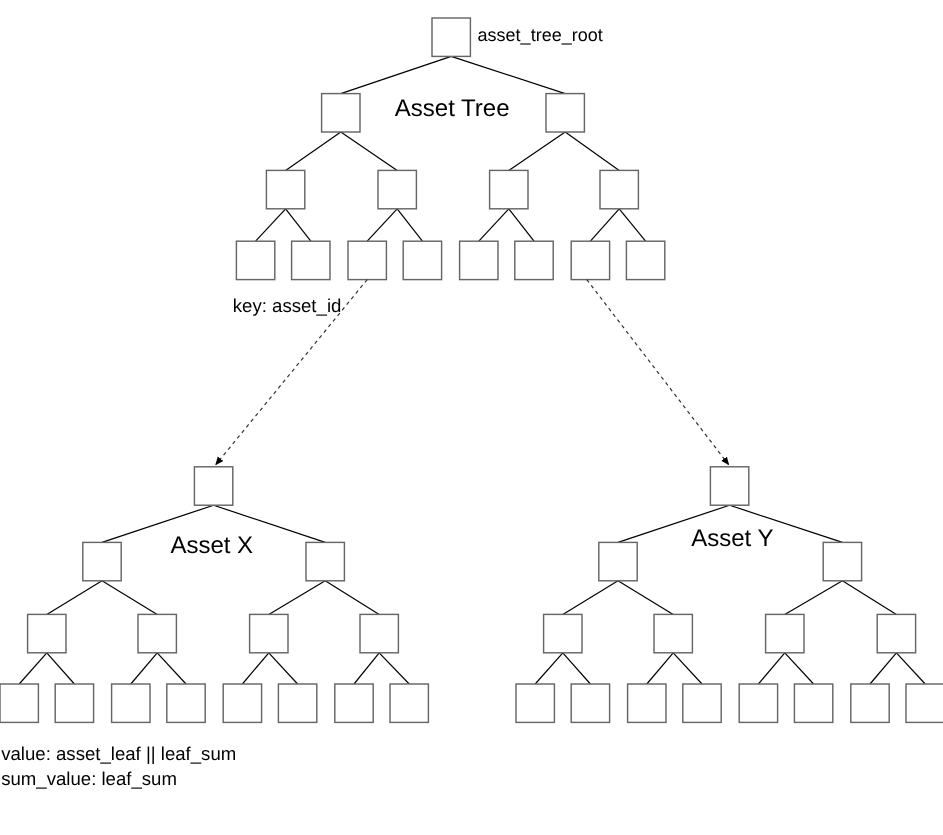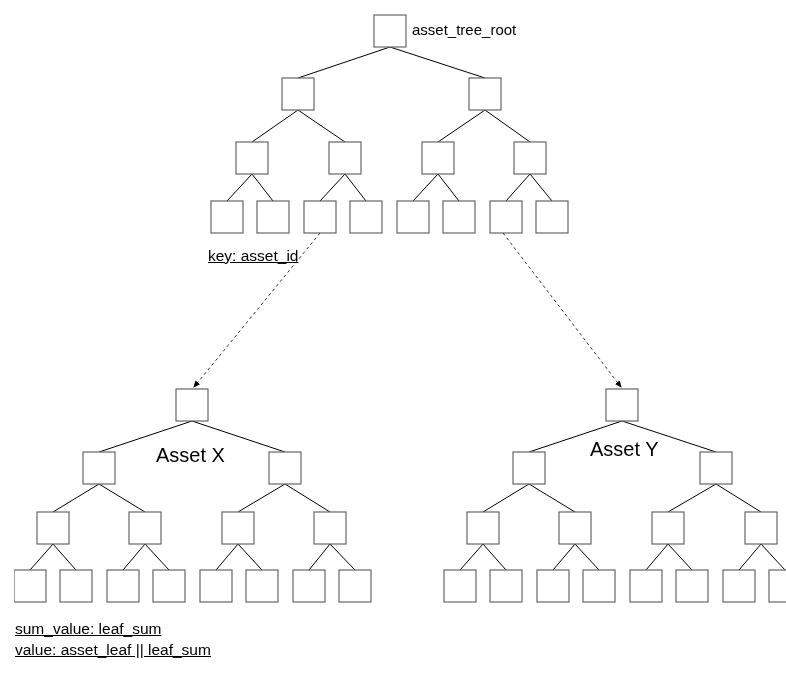--- a/index.html
+++ b/index.html
@@ -11,21 +11,20 @@
     width: 786px;
     height: 696px;
     font-family: "Liberation Sans", sans-serif;
     color: #000000;
     overflow: hidden;
   }
   #canvas {
     position: relative;
     width: 724px;
     height: 696px;
-    margin-left: 14px;
   }
   #diagram-svg {
     position: absolute;
     top: 0;
     left: 0;
     width: 786px;
     height: 696px;
   }
   .node-rect {
     fill: #ffffff;
@@ -60,21 +59,20 @@
   .annotation-block {
     position: absolute;
     font-size: 15.5px;
     line-height: 21px;
     font-family: "Liberation Sans", sans-serif;
     color: #000000;
     white-space: nowrap;
   }
   .annotation-block div {
     white-space: nowrap;
-    text-decoration: underline;
   }
 </style>
 </head>
 <body>
 
 <div id="canvas">
 
   <svg id="diagram-svg" viewBox="0 0 786 696">
     <defs>
       <marker id="arrowhead" markerWidth="8" markerHeight="8" refX="6" refY="3" orient="auto" markerUnits="strokeWidth">
@@ -173,27 +171,28 @@
         <rect x="755" y="570" width="32" height="32" class="node-rect"></rect>
       </g>
     <g id="dashed-layer">
         <line x1="306" y1="233" x2="180" y2="387" class="dashed-edge" marker-end="url(#arrowhead)"></line>
         <line x1="489" y1="233" x2="607" y2="387" class="dashed-edge" marker-end="url(#arrowhead)"></line>
       </g>
   </svg>
 
   <div class="node-label" style="left:398px; top:21px;">asset_tree_root</div>
 
+  <div class="tree-title" style="left:329px; top:80px;">Asset Tree</div>
 
   <div class="tree-title" style="left:142px; top:444px;">Asset X</div>
 
   <div class="tree-title" style="left:576px; top:438px;">Asset Y</div>
 
   <div class="annotation-block" style="left:194px; top:245px;">
     <div>key:  asset_id</div>
   </div>
 
   <div class="annotation-block" style="left:1px; top:618px;">
+    <div>value: asset_leaf || leaf_sum</div>
     <div>sum_value: leaf_sum</div>
-    <div>value: asset_leaf || leaf_sum</div>
   </div>
 
 </div>
 
 </body></html>

